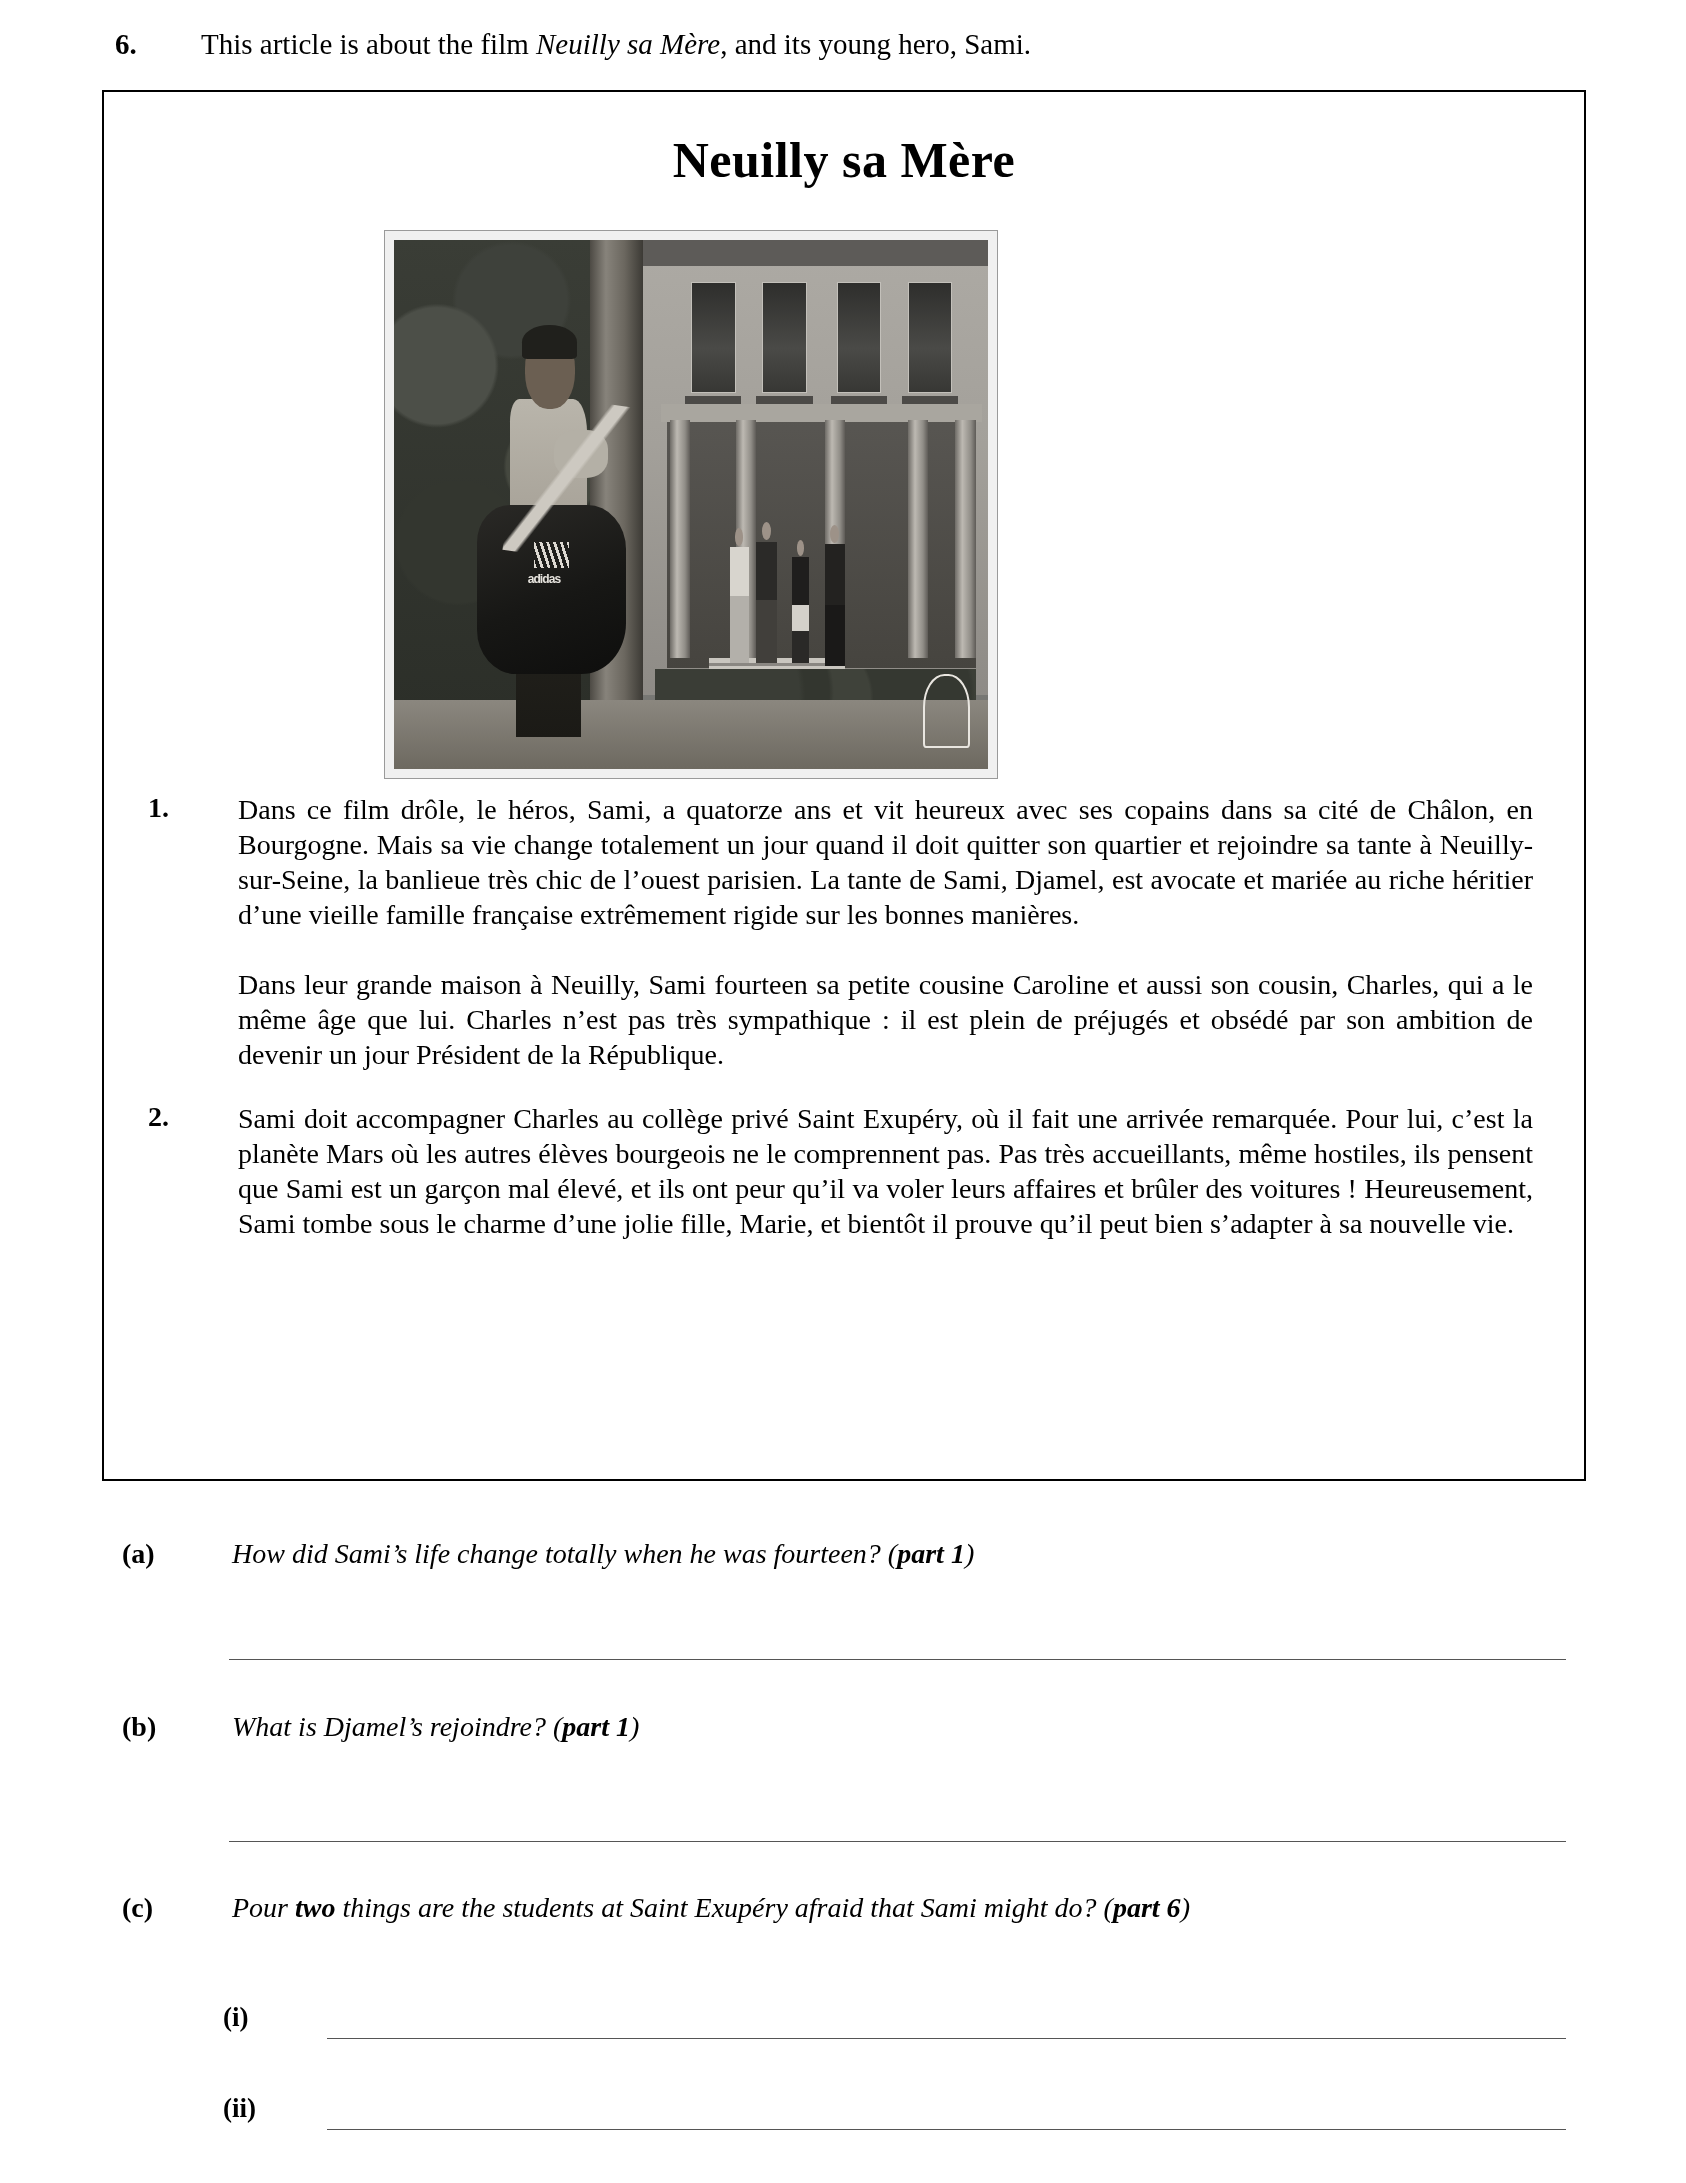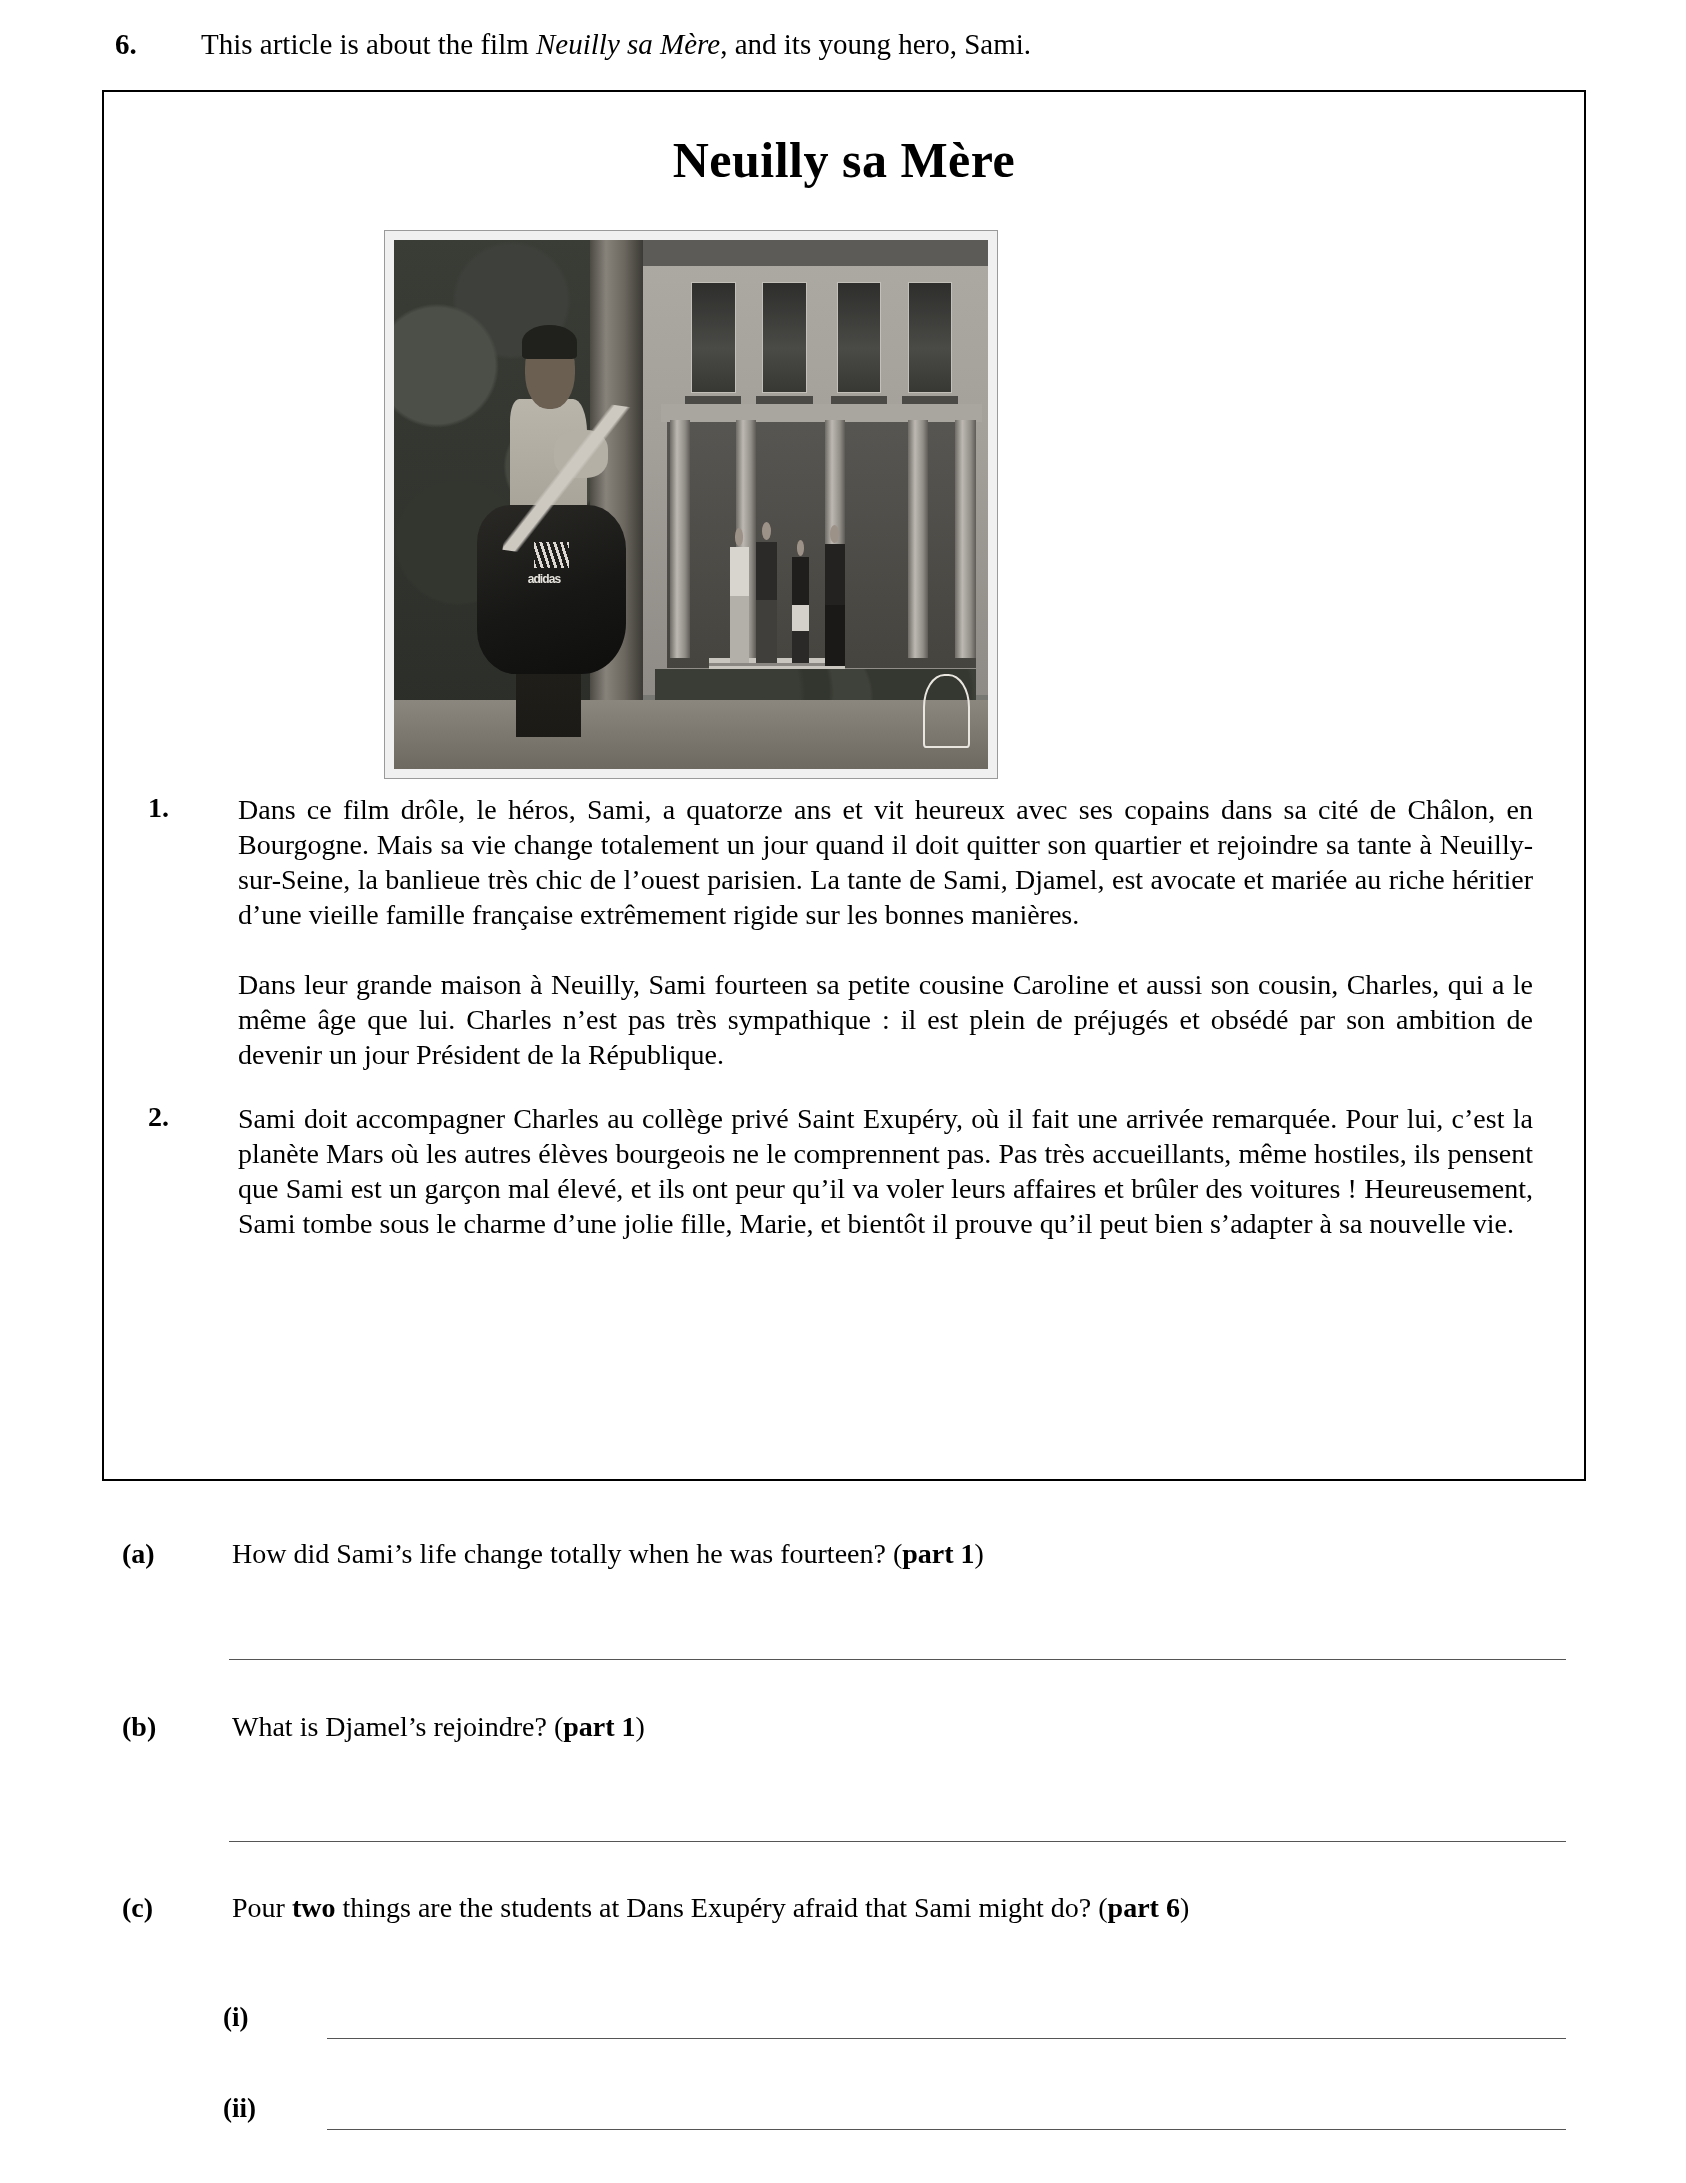--- a/index.html
+++ b/index.html
@@ -362,20 +362,21 @@
   }
   .qlabel {
     position: absolute;
     left: 122px;
     top: 0;
     font-weight: bold;
   }
   .qtext {
     margin-left: 232px;
     padding-right: 111px;
+    font-style: italic;
   }
   .qtext b { font-weight: bold; }
 
   .ans-line {
     border-bottom: 1.5px solid #555555;
     height: 0;
   }
   .ans-line-a {
     position: absolute;
     left: 229px;
@@ -521,21 +522,21 @@
       <div class="qrow">
         <span class="qlabel">(b)</span>
         <div class="qtext"><span>What is Djamel’s rejoindre?  (</span><b>part 1</b><span>)</span></div>
       </div>
     </div>
     <div class="ans-line ans-line-b"></div>
 
     <div class="qc">
       <div class="qrow">
         <span class="qlabel">(c)</span>
-        <div class="qtext"><span>Pour </span><b>two</b><span> things are the students at Dans Exupéry afraid that Sami might do?  (</span><b>part 6</b><span>)</span></div>
+        <div class="qtext"><span>Pour </span><b>two</b><span> things are the students at Saint Exupéry afraid that Sami might do?  (</span><b>part 6</b><span>)</span></div>
       </div>
     </div>
 
     <span class="sub-label sub-i">(i)</span>
     <div class="ans-line ans-line-i"></div>
 
     <span class="sub-label sub-ii">(ii)</span>
     <div class="ans-line ans-line-ii"></div>
 
   </div>

